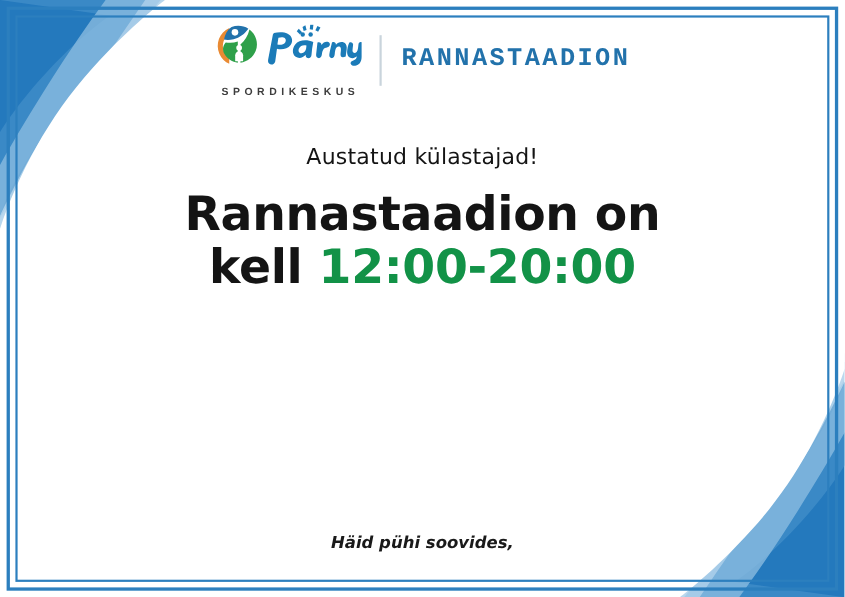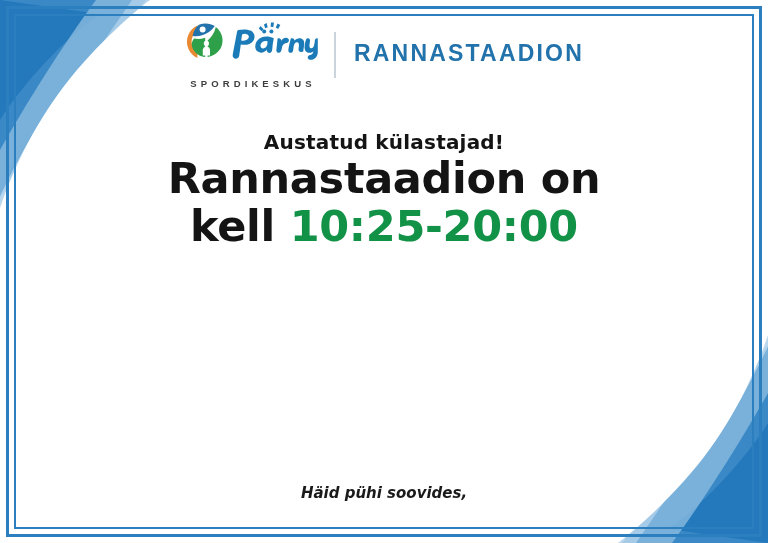--- a/index.html
+++ b/index.html
@@ -99,40 +99,41 @@
     margin-left: 4px;
     white-space: nowrap;
   }
   .logo-divider {
     width: 2px;
     height: 46px;
     background: #c9d4dc;
     margin: 0 18px 0 16px;
   }
   .logo-title {
-    font-family: Liberation Sans, sans-serif;
+    font-family: Liberation Mono, monospace;
     font-size: 23px;
     font-weight: 700;
     letter-spacing: 2.2px;
     color: #2272ab;
     white-space: nowrap;
     margin-bottom: 4px;
   }
 
   
   .salutation {
     margin-top: 44px;
     font-family: "DejaVu Sans", sans-serif;
     font-size: 20px;
-    font-weight: 700;
+    font-weight: 400;
     color: #141414;
     letter-spacing: 0.2px;
   }
 
   .headline {
+    margin-top: 17px;
     text-align: center;
     line-height: 1.12;
     font-family: "DejaVu Sans", sans-serif;
     font-weight: 700;
     font-size: 43px;
     color: #141414;
     letter-spacing: -0.3px;
   }
   .headline .line { white-space: nowrap; }
   .accent-orange { color: #e8834a; }
@@ -251,21 +252,21 @@
 
       <div class="logo-title">RANNASTAADION</div>
     </div>
 
     <div class="salutation">Austatud külastajad!</div>
 
     <div class="headline">
       <div class="line">Rannastaadion on</div>
       <div class="line">
         <span>kell</span>
-        <span class="accent-green">10:25-20:00</span>
+        <span class="accent-green">12:00-20:00</span>
       </div>
     </div>
 
     <div class="footer">
       <div>Häid pühi soovides,</div>
     </div>
 
   </div>
 </div>
 

